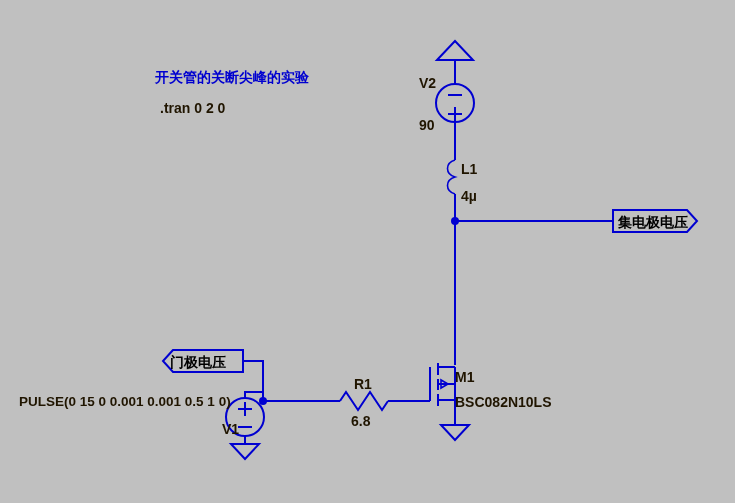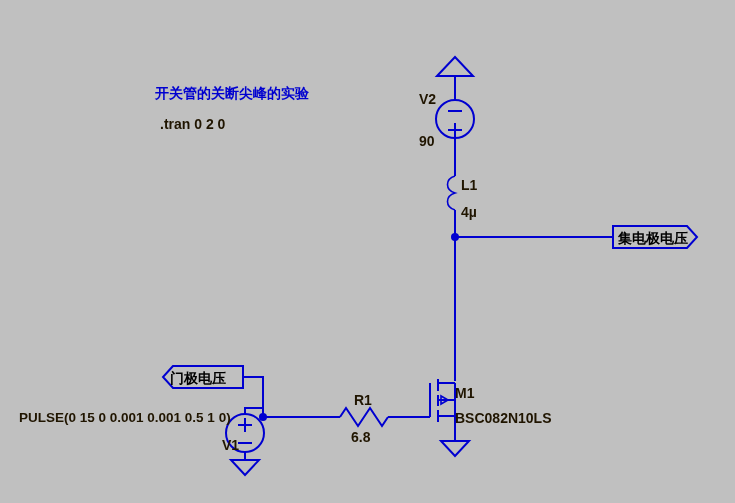--- a/index.html
+++ b/index.html
@@ -10,21 +10,21 @@
   body {
     width: 735px;
     height: 503px;
     position: relative;
     overflow: hidden;
     font-family: "Liberation Sans", sans-serif;
   }
   #schematic-canvas {
     position: absolute;
     left: 0;
-    top: 16px;
+    top: 0;
     width: 735px;
     height: 423px;
     background: #c0c0c0;
   }
   svg.sheet {
     position: absolute;
     left: 0;
     top: 0;
     width: 735px;
     height: 503px;

